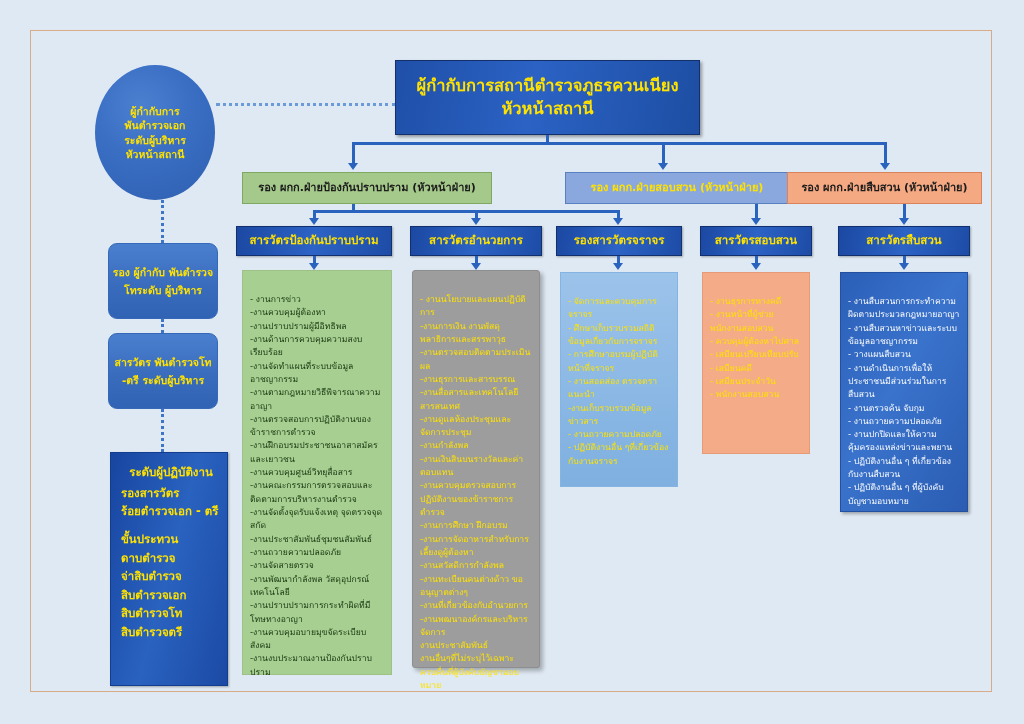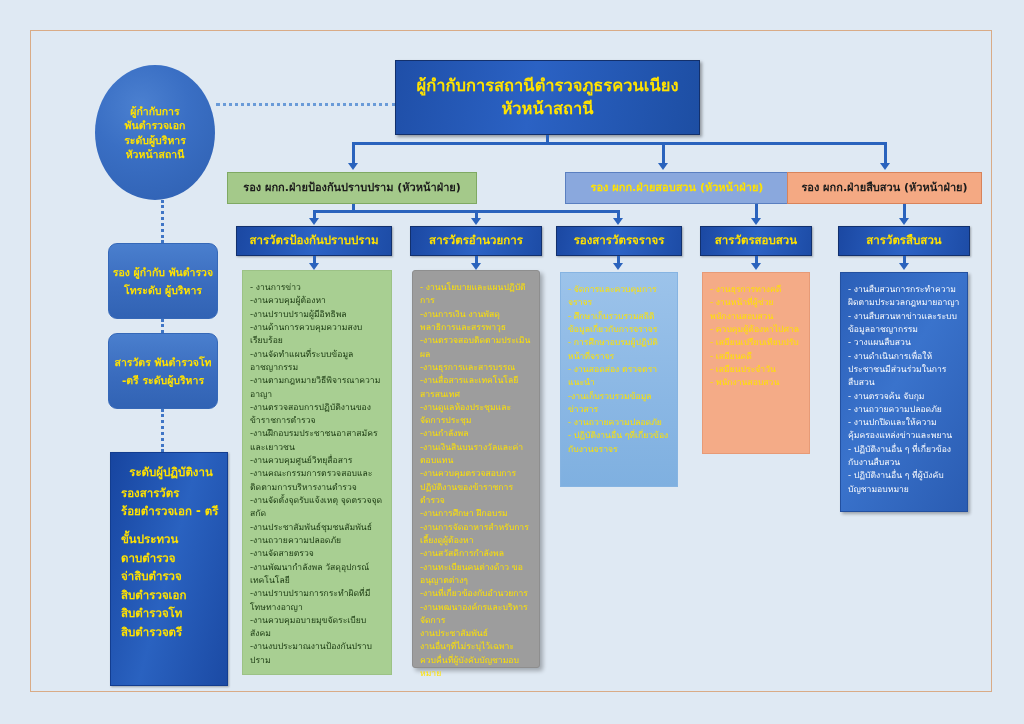--- a/index.html
+++ b/index.html
@@ -69,42 +69,42 @@
   }
   .doth{
     border-top:3px dotted #6a9bd8;
   }
 
   
   .dep{
     height:32px;border-width:1.5px;border-style:solid;
     font-weight:bold;font-size:11px;padding:0 6px;
   }
-  #dep1{left:227px;top:172px;width:250px;background:#a4c98a;border-color:#7fa963;color:#1b1b1b;}
+  #dep1{left:242px;top:172px;width:250px;background:#a4c98a;border-color:#7fa963;color:#1b1b1b;}
   #dep2{left:565px;top:172px;width:224px;background:#8aa8dd;border-color:#5a7fc0;color:#ffe200;}
   #dep3{left:787px;top:172px;width:195px;background:#f4a983;border-color:#d8835a;color:#1b1b1b;text-align:center;}
 
   
   .sec{
     height:30px;
     background:linear-gradient(100deg,#1b48a2 0%,#2c63c6 50%,#1d4ca6 100%);
     border:1.5px solid #12306d;
     color:#ffe200;font-weight:bold;font-size:11.5px;
     box-shadow:1px 1px 2px rgba(0,0,0,.3);
   }
   #sec1{left:236px;top:226px;width:156px;}
   #sec2{left:410px;top:226px;width:132px;}
   #sec3{left:556px;top:226px;width:126px;}
   #sec4{left:700px;top:226px;width:112px;}
   #sec5{left:838px;top:226px;width:132px;}
 
   
   .col{
     font-size:8.6px;line-height:1.55;
-    padding:10px 7px;
+    padding:22px 7px;
   }
   .col div{white-space:normal;}
   #col1{
     left:242px;top:270px;width:150px;height:405px;
     background:#a8cf92;border:1px solid #9cc286;color:#16350d;
   }
   #col2{
     left:412px;top:270px;width:128px;height:398px;
     background:#9d9d9d;border:1px solid #8e8e8e;color:#ffe200;
     border-radius:3px;box-shadow:3px 3px 4px rgba(0,0,0,.28);

